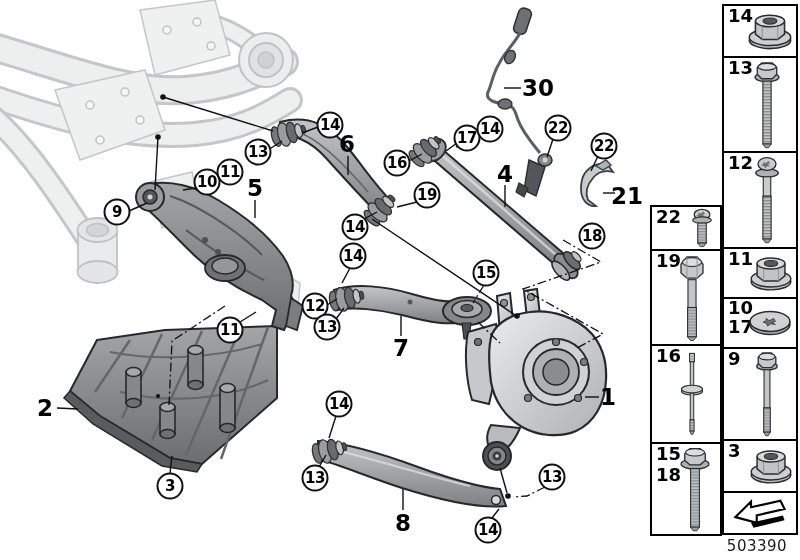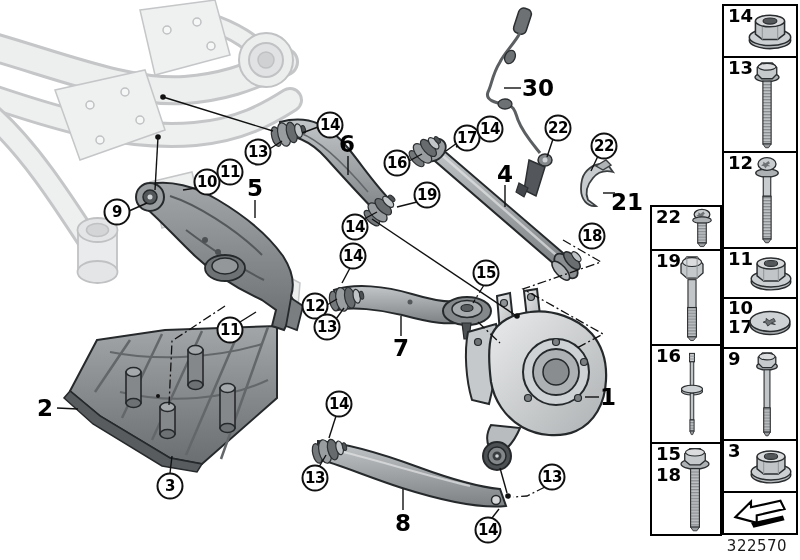--- a/index.html
+++ b/index.html
@@ -358,21 +358,21 @@
   <div class="co" style="left:315px;top:306px">12</div>
   <div class="co" style="left:327px;top:327px">13</div>
   <div class="co" style="left:230px;top:330px">11</div>
   <div class="co" style="left:170px;top:486px">3</div>
   <div class="co" style="left:339px;top:404px">14</div>
   <div class="co" style="left:315px;top:478px">13</div>
   <div class="co" style="left:488px;top:530px">14</div>
   <div class="co" style="left:552px;top:477px">13</div>
 
   <div class="plbl" style="left:538px;top:88px">30</div>
-  <div class="plbl" style="left:627px;top:202px">21</div>
+  <div class="plbl" style="left:627px;top:196px">21</div>
   <div class="plbl" style="left:608px;top:397px">1</div>
   <div class="plbl" style="left:45px;top:408px">2</div>
   <div class="plbl" style="left:505px;top:174px">4</div>
   <div class="plbl" style="left:255px;top:188px">5</div>
   <div class="plbl" style="left:347px;top:144px">6</div>
   <div class="plbl" style="left:401px;top:348px">7</div>
   <div class="plbl" style="left:403px;top:523px">8</div>
 
   <div class="lbox" style="left:650px;top:205px;width:72px;height:46px">
     <span class="lnum">22</span>
@@ -446,14 +446,14 @@
     <svg class="licon" width="44" height="42" viewBox="0 0 60 52">
         <use href="#sym-flange-nut"></use>
       </svg>
   </div>
   <div class="lbox" style="left:722px;top:491px;width:76px;height:44px">
     <svg class="licon center" width="64" height="36" viewBox="0 0 70 44">
         <use href="#sym-direction-arrow"></use>
       </svg>
   </div>
 
-  <div class="code">322570</div>
+  <div class="code">503390</div>
 </div>
 
 </body></html>

